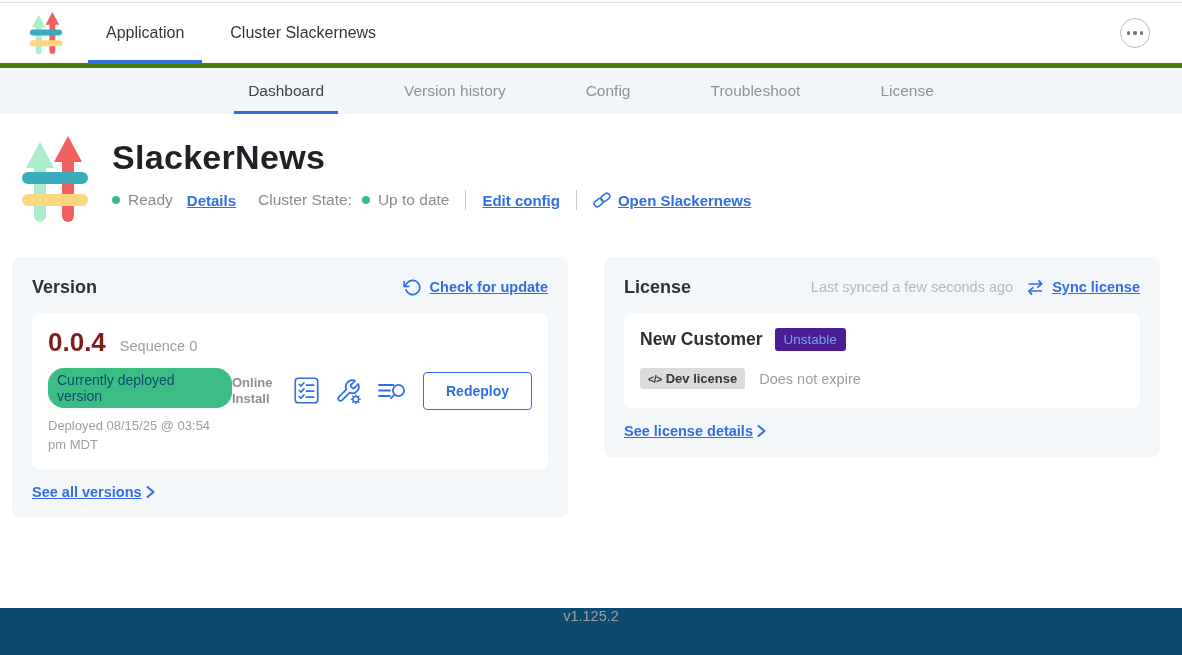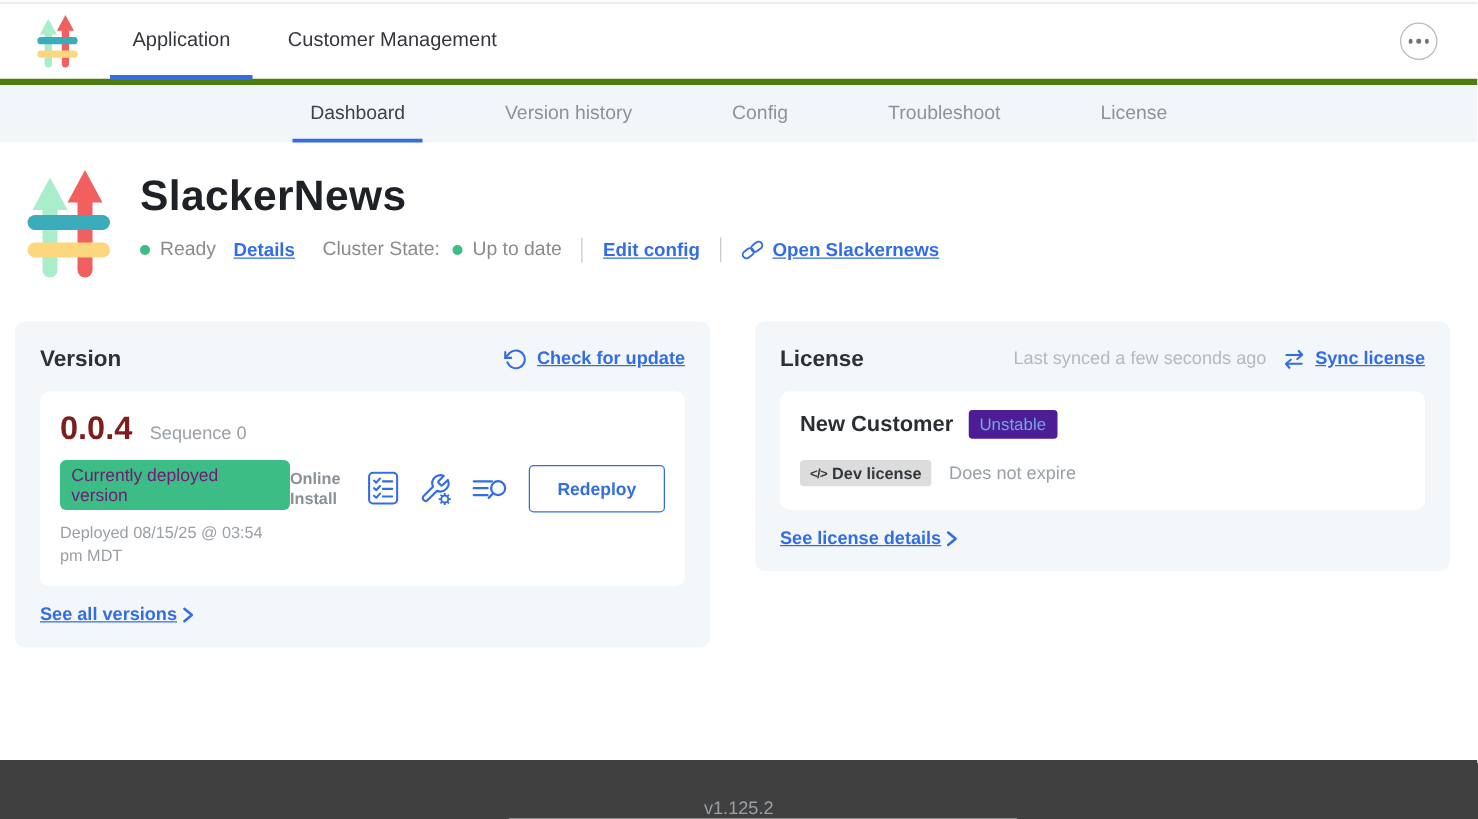--- a/index.html
+++ b/index.html
@@ -87,22 +87,22 @@
   .card-title { font-size:18px; font-weight:700; color:#2e3238; }
   .head-link { margin-left:0; display:inline-flex; align-items:center; gap:8px; }
   .head-link .link { font-size:14.5px; }
   .inner-card { background:#fff; border-radius:8px; margin-top:14px; }
 
   .version-inner { padding:14px 16px; display:flex; align-items:center; }
   .version-number-row { display:flex; align-items:baseline; }
   .version-number { font-size:26px; font-weight:700; color:#7f1d1d; }
   .sequence { font-size:14.5px; color:#9aa0a6; margin-left:14px; }
   .deployed-badge {
-    display:inline-block; margin-top:10px; background:#3bbd85; color:#701a75;
-    font-size:14px; padding:4px 9px; border-radius:5px;
+    display:inline-block; margin-top:10px; background:#3bbd85; color:#0c4a6e;
+    font-size:14px; padding:4px 9px; border-radius:16px;
   }
   .deployed-at { margin-top:9px; font-size:13px; color:#9aa0a6; width:178px; line-height:1.45; }
   .v-right { margin-left:auto; display:flex; align-items:center; }
   .install-type {
     width:48px; font-size:13px; font-weight:700; color:#8a9096;
     line-height:1.25; margin-right:14px;
   }
   .v-icons { display:flex; align-items:center; gap:15px; margin-right:16px; }
   .v-icons > span { display:flex; cursor:pointer; }
   .redeploy-btn {
@@ -126,22 +126,22 @@
   .dev-badge {
     background:#dcdcdc; border-radius:3px; padding:3px 8px;
     display:inline-flex; align-items:center; gap:4px;
     font-size:13px; font-weight:700; color:#33373c;
   }
   .code-glyph { font-size:10.5px; font-weight:700; letter-spacing:-0.5px; }
   .expiry { margin-left:14px; font-size:14.5px; color:#9aa0a6; }
 
   
   .footer {
-    height:47px; background:#404040;
-    display:flex; align-items:flex-end; justify-content:center;
+    height:47px; background:#0c4a6e;
+    display:flex; align-items:flex-start; justify-content:center;
     font-size:14.5px; color:#9aa0a6;
   }
 </style>
 </head>
 <body>
 
 <div class="top-gap"></div>
 <div class="top-line"></div>
 
 <div class="header">
@@ -152,21 +152,21 @@
       <rect x="42" y="14" width="12" height="74" rx="6" fill="#f25f5f"></rect>
       <polygon points="34,28 62,28 48,2" fill="#f25f5f"></polygon>
       <rect x="2" y="38" width="66" height="12" rx="6" fill="#3aacbc"></rect>
       <rect x="2" y="60" width="66" height="12" rx="6" fill="#fdd77e"></rect>
     </svg>
   </span>
   <div class="nav-tab active">
     <span>Application</span>
   </div>
   <div class="nav-tab">
-    <span>Customer Management</span>
+    <span>Cluster Slackernews</span>
   </div>
   <div class="header-spacer"></div>
   <button class="menu-btn">
     <span class="dot"></span>
     <span class="dot"></span>
     <span class="dot"></span>
   </button>
 </div>
 
 <div class="subnav">

